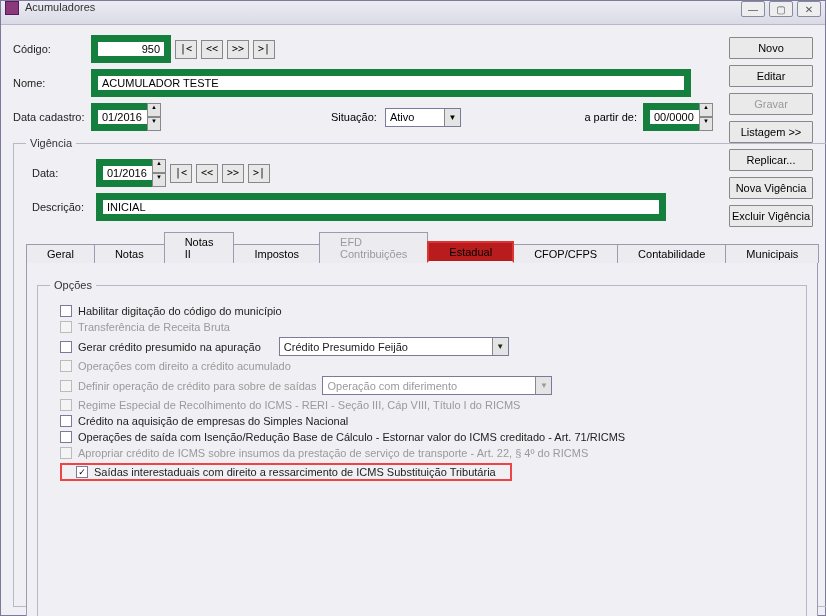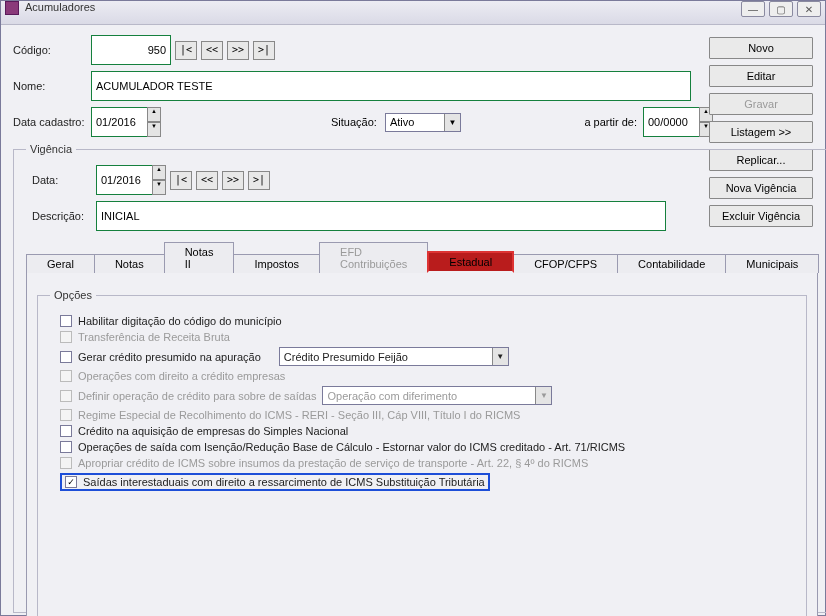--- a/index.html
+++ b/index.html
@@ -4,44 +4,44 @@
 <style>
   * { box-sizing: border-box; font-family: Tahoma, Arial, sans-serif; font-size: 11px; }
   body { margin:0; padding:0; background:#fff; }
   .window { width:826px; height:616px; border:1px solid #7a7a9a; background:#f0f0f4; position:relative; }
   .titlebar { height:24px; background:linear-gradient(#ececf3,#dadae6); border-bottom:1px solid #b8b8c8; display:flex; padding:0 4px; }
   .titlebar .icon { width:14px; height:14px; background:#8a3a7a; border:1px solid #5a1a5a; margin-right:6px; }
   .titlebar .title { flex:1; color:#333; }
   .titlebar .wbtn { width:24px; height:16px; border:1px solid #8a8aa0; margin-left:4px; background:#eee; display:flex; align-items:center; justify-content:center; border-radius:2px; cursor:default; font-size:10px; color:#555;}
   .client { position:absolute; top:24px; left:0; right:0; bottom:0; padding:10px 12px; background:#f0f0f4; }
   .sidebuttons { position:absolute; right:12px; top:12px; display:flex; flex-direction:column; gap:6px; }
-  .btn { width:104px; height:22px; border:1px solid #888; background:#eaeaea; text-align:center; line-height:20px; cursor:default; border-radius:1px; }
+  .btn { width:84px; height:22px; border:1px solid #888; background:#eaeaea; text-align:center; line-height:20px; cursor:default; border-radius:1px; }
   .btn.disabled { color:#9a9a9a; }
   .formrow { display:flex; align-items:center; margin-bottom:6px; }
   .lbl { width:78px; color:#222; }
-  .input { border:1px solid #15803d; background:#fff; height:28px; padding:14px 4px; }
+  .input { border:7px solid #15803d; background:#fff; height:28px; padding:4px 4px; }
   .navbtn { width:22px; height:19px; border:1px solid #888; background:#e8e8e8; margin-left:4px; text-align:center; line-height:16px; font-family:monospace; font-size:10px; }
   .spinner { display:flex; }
   .spinner .arrows { width:14px; display:flex; flex-direction:column; }
   .spinner .arrows div { flex:1; border:1px solid #888; background:#e4e4e4; font-size:6px; text-align:center; line-height:7px; }
   .select { border:1px solid #7a7a9a; background:#fff; height:19px; display:flex; align-items:center; padding:0 4px; position:relative; }
   .select .sarrow { position:absolute; right:0; top:0; bottom:0; width:16px; border-left:1px solid #888; background:#e4e4e4; text-align:center; line-height:17px; font-size:8px;}
   fieldset { border:1px solid #b8b8c8; margin:0; padding:10px 12px 12px 12px; position:relative; }
   legend { color:#333; padding:0 4px; }
   .tabs { display:flex; align-items:flex-end; margin-top:10px; }
   .tab { border:1px solid #9a9ab0; border-bottom:none; padding:3px 20px; background:#ececf0; margin-right:-1px; cursor:default; position:relative; bottom:-1px;}
   .tab.active { background:#b91c1c; border:2px solid #d33; border-bottom:2px solid #f0f0f4; z-index:2; font-weight:normal; }
   .tab.disabled { color:#9a9a9a; }
   .tabpanel { border:1px solid #9a9ab0; padding:10px; height:362px; background:#f0f0f4; }
   .optrow { display:flex; align-items:center; margin:4px 0 4px 10px; color:#222; }
   .optrow.disabled { color:#9a9a9a; }
   .cb { width:12px; height:12px; border:1px solid #7a7a9a; background:#fff; margin-right:6px; display:flex; align-items:center; justify-content:center; font-size:9px; line-height:9px; }
   .cb.checked::after { content:"✓"; color:#000; }
   .cb.disabled { border-color:#bbb; background:#f4f4f4; }
-  .highlight { border:2px solid #1d4ed8; padding:1px 3px; display:inline-flex; align-items:center; }
+  .highlight { border:2px solid #ef4444; padding:1px 14px; display:inline-flex; align-items:center; }
   .widecombo { width:230px; margin-left:18px; }
   .widecombo2 { width:230px; margin-left:6px; }
   .inner-fieldset { margin-top:6px; }
 </style>
 </head>
 <body>
 
 <div class="window">
   <div class="titlebar">
     <div class="icon"></div>
@@ -153,21 +153,21 @@
             <div class="optrow">
               <div class="cb"></div>
               <span>Gerar crédito presumido na apuração</span>
               <div class="select widecombo">
                 <span>Crédito Presumido Feijão</span>
                 <div class="sarrow">▼</div>
               </div>
             </div>
             <div class="optrow disabled">
                 <div class="cb disabled"></div>
-                <span>Operações com direito a crédito empresas</span>
+                <span>Operações com direito a crédito acumulado</span>
               </div>
             <div class="optrow disabled">
               <div class="cb disabled"></div>
               <span>Definir operação de crédito para sobre de saídas</span>
               <div class="select widecombo2">
                 <span>Operação com diferimento</span>
                 <div class="sarrow">▼</div>
               </div>
             </div>
             <div class="optrow disabled">

